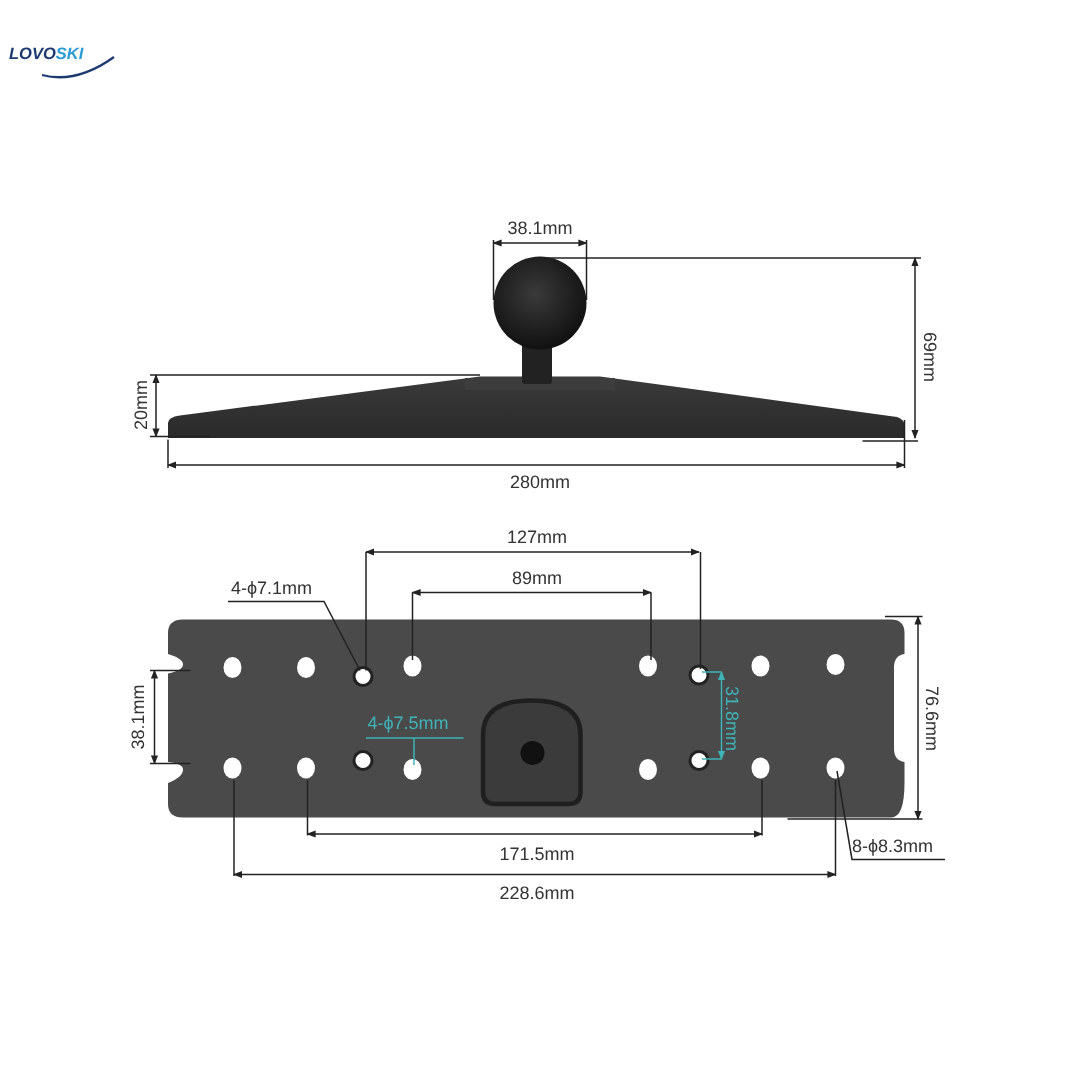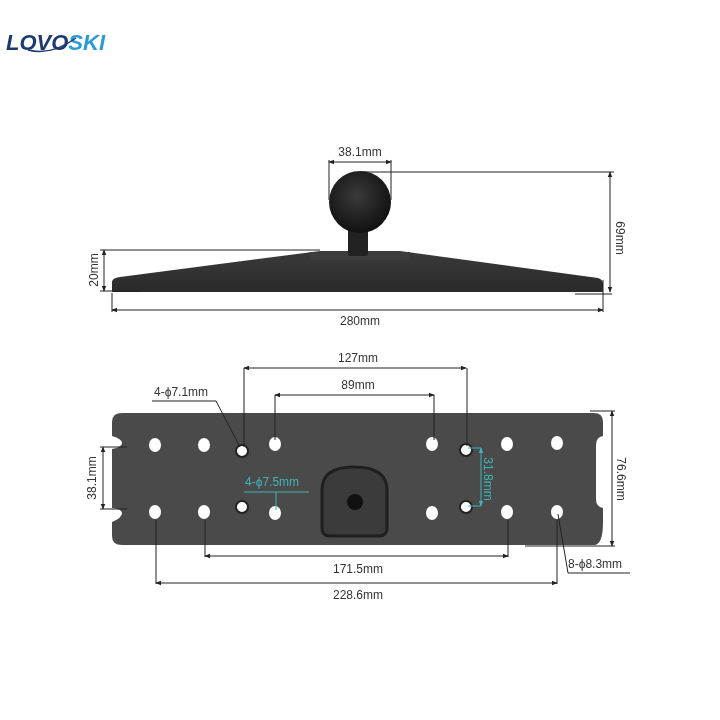--- a/index.html
+++ b/index.html
@@ -1,18 +1,18 @@
 <!DOCTYPE html>
 <html><head>
 <meta charset="utf-8">
 <style>
   html, body { margin:0; padding:0; background:#ffffff; }
   body { width:720px; height:720px; position:relative; overflow:hidden; font-family:"Liberation Sans", sans-serif; }
   .logo { position:absolute; left:6px; top:26px; width:72px; height:30px; }
-  .logo-text { position:absolute; left:0; top:4px; font-style:italic; font-weight:bold; font-size:22px; letter-spacing:0px; }
+  .logo-text { position:absolute; left:0; top:4px; font-style:italic; font-weight:bold; font-size:11px; letter-spacing:0px; }
   .logo-text .a { color:#1d3a70; }
   .logo-text .b { color:#2b9bd6; }
   svg.diagram { position:absolute; left:0; top:0; }
   .lbl { font-family:"Liberation Sans", sans-serif; font-size:12px; fill:#333; }
   .lbl-cyan { font-family:"Liberation Sans", sans-serif; font-size:12px; fill:#3fb3b7; }
 </style>
 </head>
 <body>
 
 <div class="logo">

